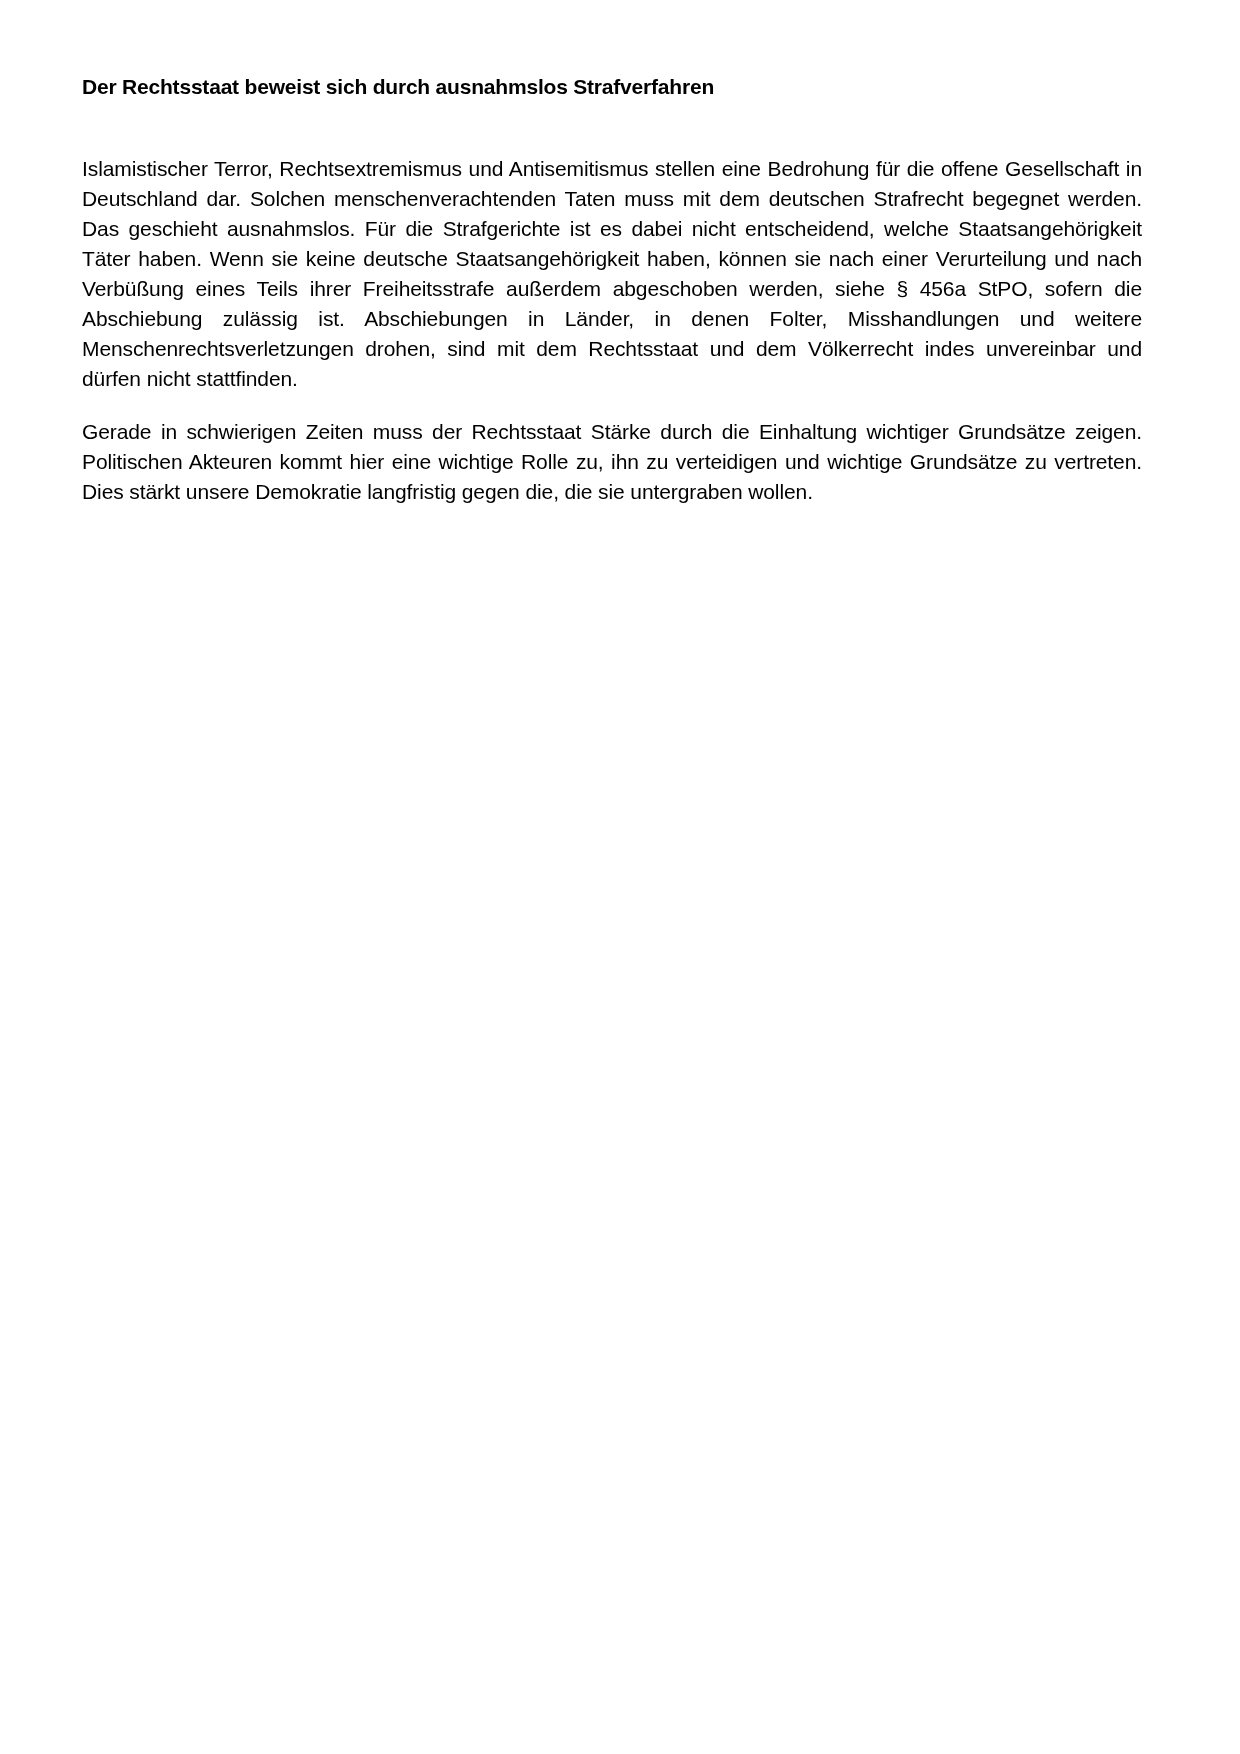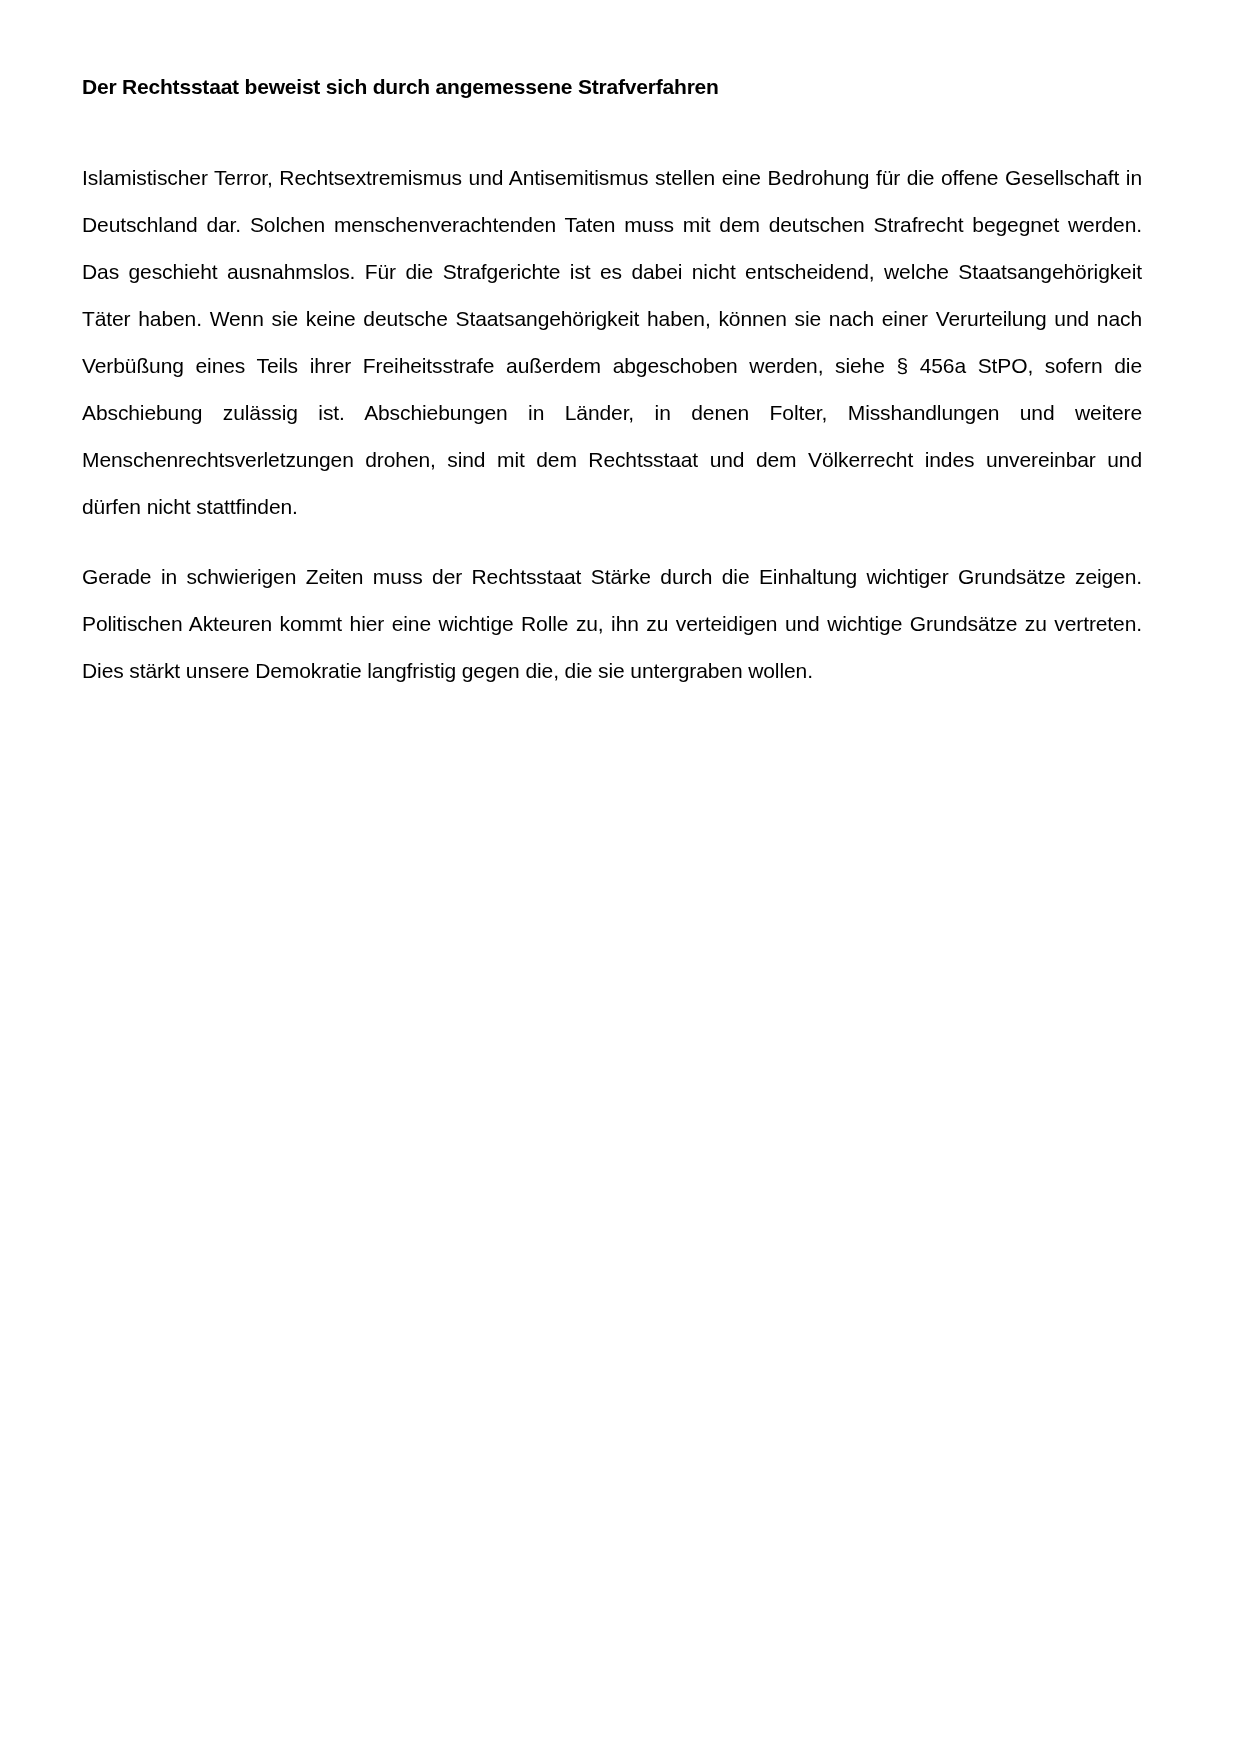--- a/index.html
+++ b/index.html
@@ -31,28 +31,28 @@
     }
     .doc-title {
       font-size: 21px;
       font-weight: bold;
       line-height: 30px;
       margin: 0 0 52px 0;
       letter-spacing: -0.2px;
     }
     .doc-paragraph {
       font-size: 21px;
-      line-height: 47px;
+      line-height: 30px;
       margin: 0 0 23px 0;
       text-align: justify;
       letter-spacing: -0.1px;
     }
   </style>
 </head>
 <body>
 
 <div class="page">
   <div class="content">
-    <h1 class="doc-title">Der Rechtsstaat beweist sich durch angemessene Strafverfahren</h1>
+    <h1 class="doc-title">Der Rechtsstaat beweist sich durch ausnahmslos Strafverfahren</h1>
     <p class="doc-paragraph">Islamistischer Terror, Rechtsextremismus und Antisemitismus stellen eine Bedrohung für die offene Gesellschaft in Deutschland dar. Solchen menschenverachtenden Taten muss mit dem deutschen Strafrecht begegnet werden. Das geschieht ausnahmslos. Für die Strafgerichte ist es dabei nicht entscheidend, welche Staatsangehörigkeit Täter haben. Wenn sie keine deutsche Staatsangehörigkeit haben, können sie nach einer Verurteilung und nach Verbüßung eines Teils ihrer Freiheitsstrafe außerdem abgeschoben werden, siehe § 456a StPO, sofern die Abschiebung zulässig ist. Abschiebungen in Länder, in denen Folter, Misshandlungen und weitere Menschenrechtsverletzungen drohen, sind mit dem Rechtsstaat und dem Völkerrecht indes unvereinbar und dürfen nicht stattfinden.</p>
     <p class="doc-paragraph">Gerade in schwierigen Zeiten muss der Rechtsstaat Stärke durch die Einhaltung wichtiger Grundsätze zeigen. Politischen Akteuren kommt hier eine wichtige Rolle zu, ihn zu verteidigen und wichtige Grundsätze zu vertreten. Dies stärkt unsere Demokratie langfristig gegen die, die sie untergraben wollen.</p>
   </div>
 </div>
 
 </body></html>

